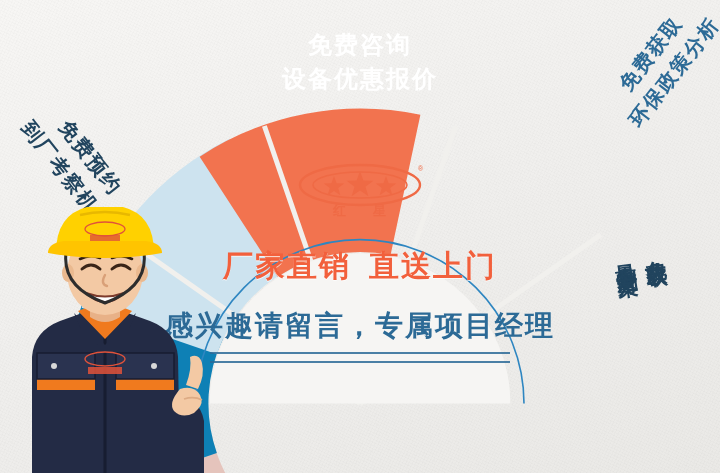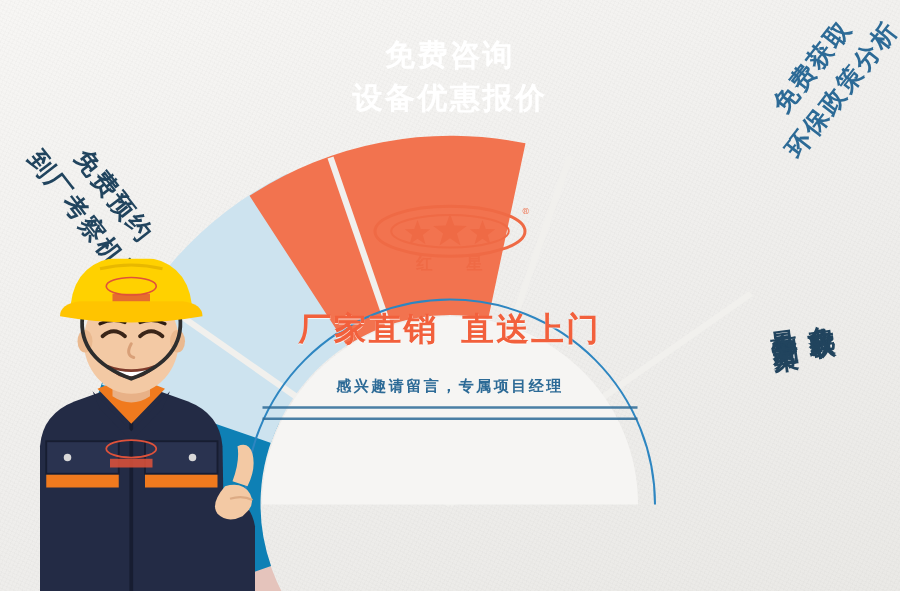--- a/index.html
+++ b/index.html
@@ -34,28 +34,28 @@
   .logo svg{display:block;}
   .logo-cn{
     position:absolute;left:0;top:40px;width:132px;
     display:flex;justify-content:space-around;padding:0 26px;
     box-sizing:border-box;
     color:#ef6a45;font-size:13px;font-weight:700;letter-spacing:1px;
   }
   .headline{
     margin-top:18px;
     color:#f2603c;
-    font-size:26px;font-weight:700;letter-spacing:2px;
+    font-size:30px;font-weight:700;letter-spacing:2px;
     white-space:nowrap;
     text-shadow:0 1px 0 rgba(255,255,255,.7);
   }
   .headline .gap{display:inline-block;width:18px;}
   .sub1,.sub2{
     color:#2c6a96;
-    font-size:12px;font-weight:700;letter-spacing:2px;
+    font-size:28px;font-weight:700;letter-spacing:2px;
     white-space:nowrap;
   }
   .sub1{margin-top:20px;}
   .sub2{margin-top:9px;}
   .rule{
     width:300px;height:2px;background:#2c6a96;opacity:.85;margin-top:7px;
   }
 
   
   .arc-label{

